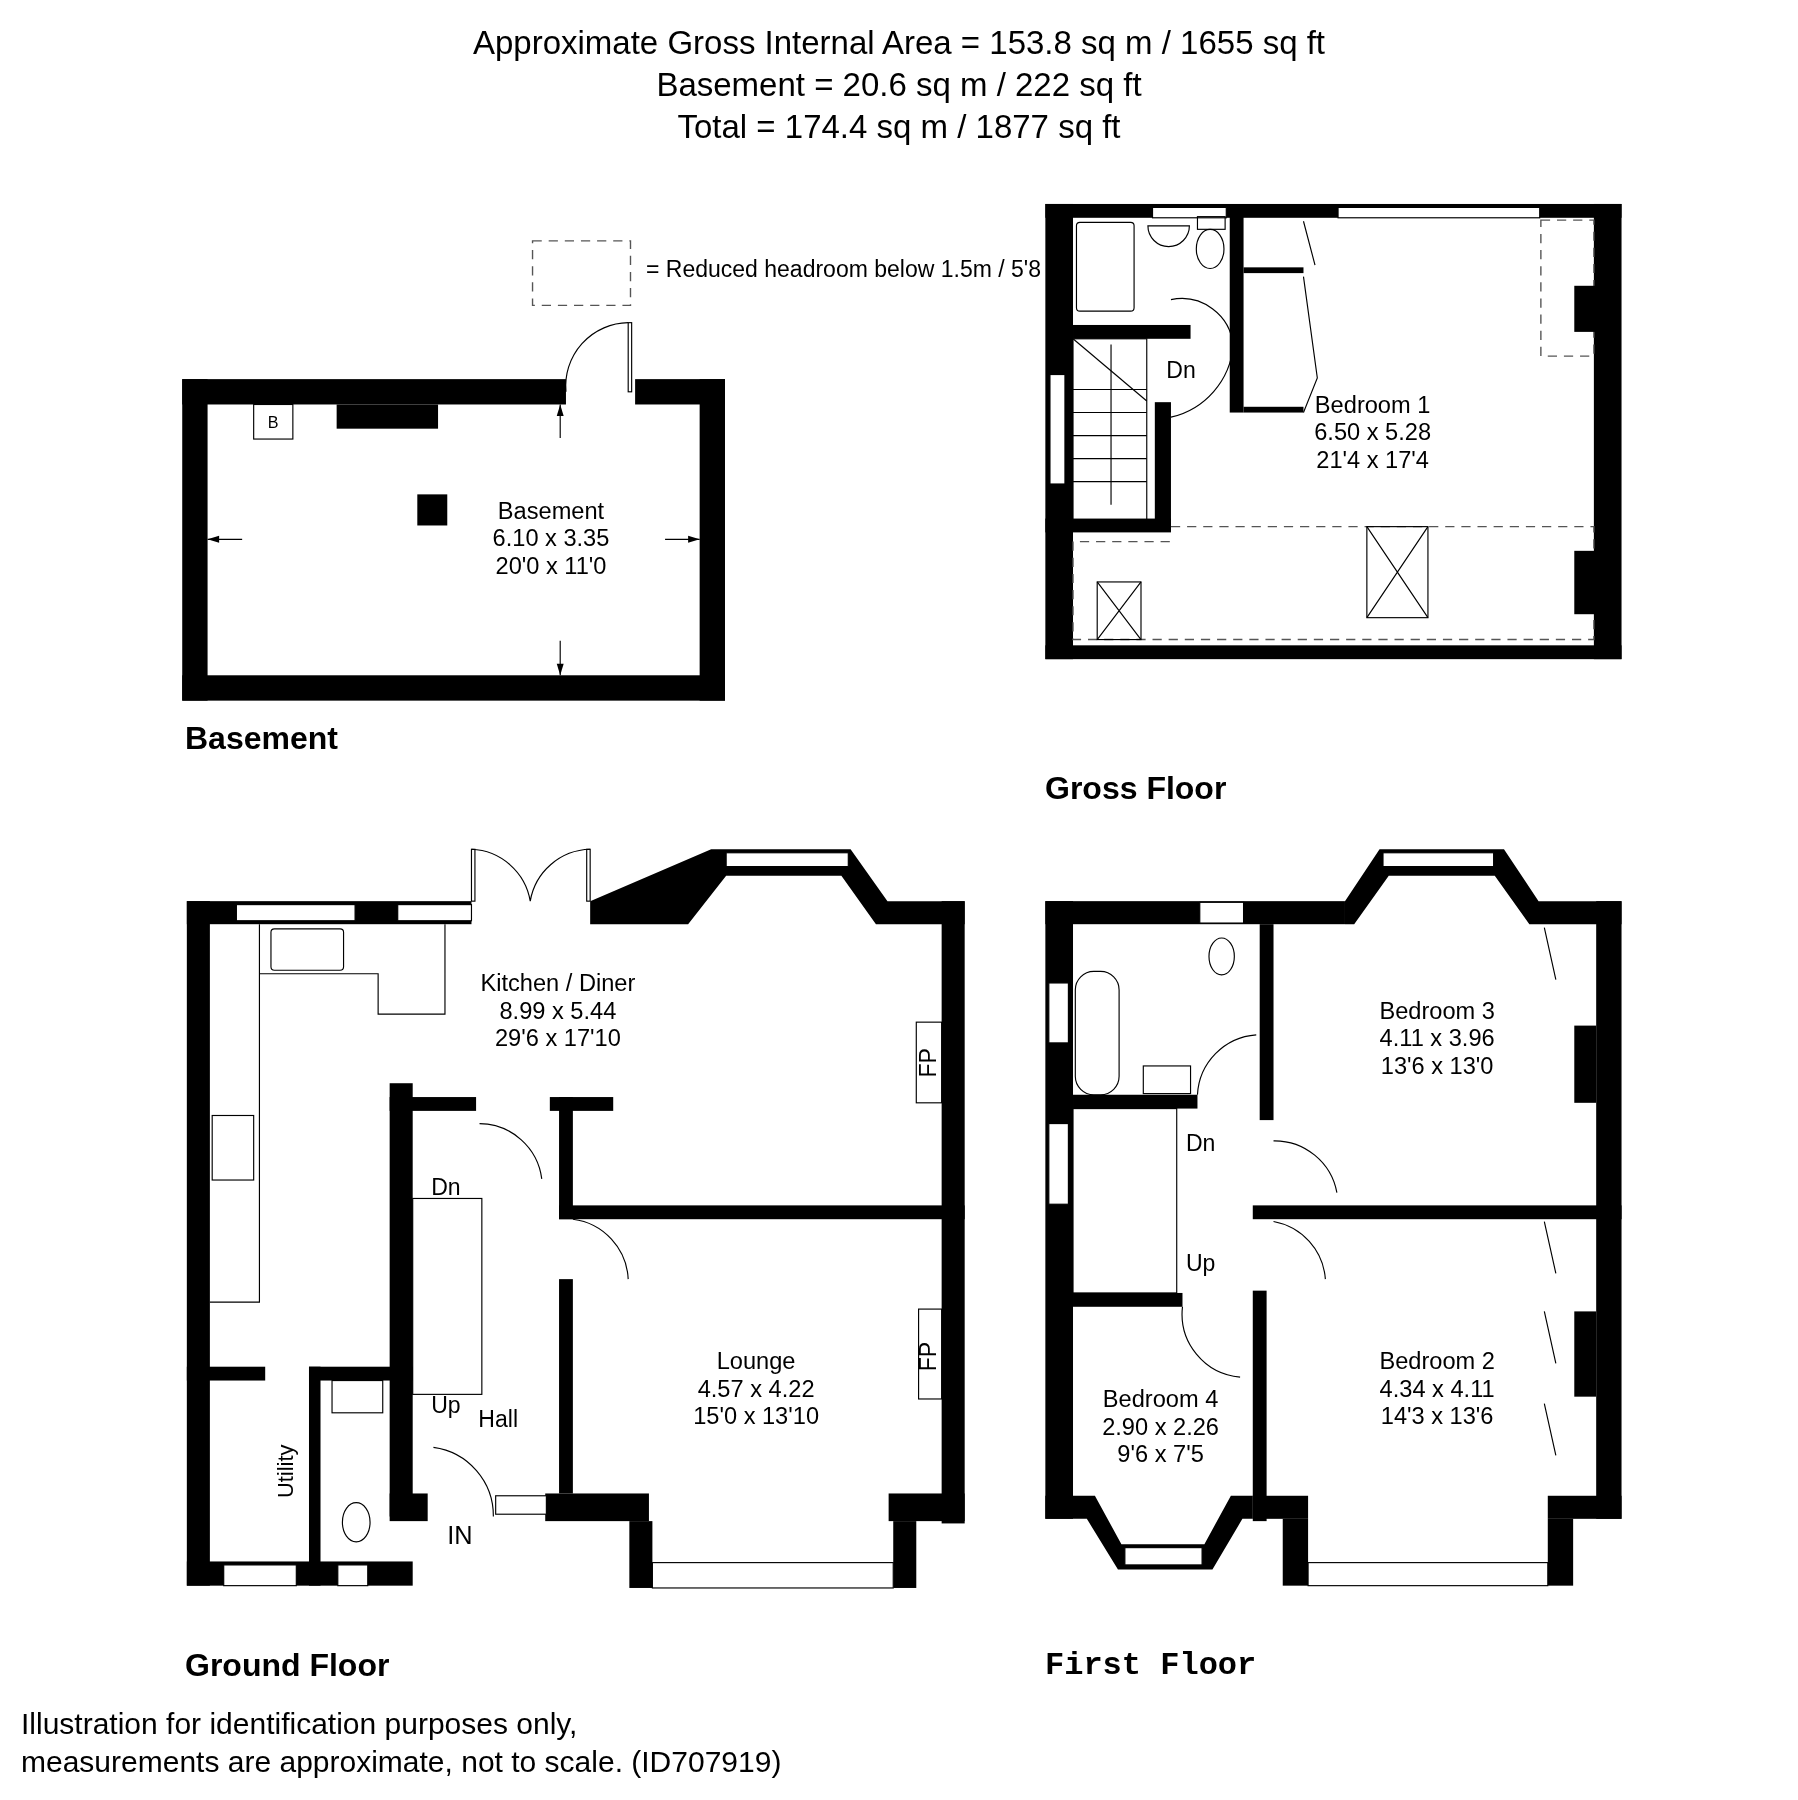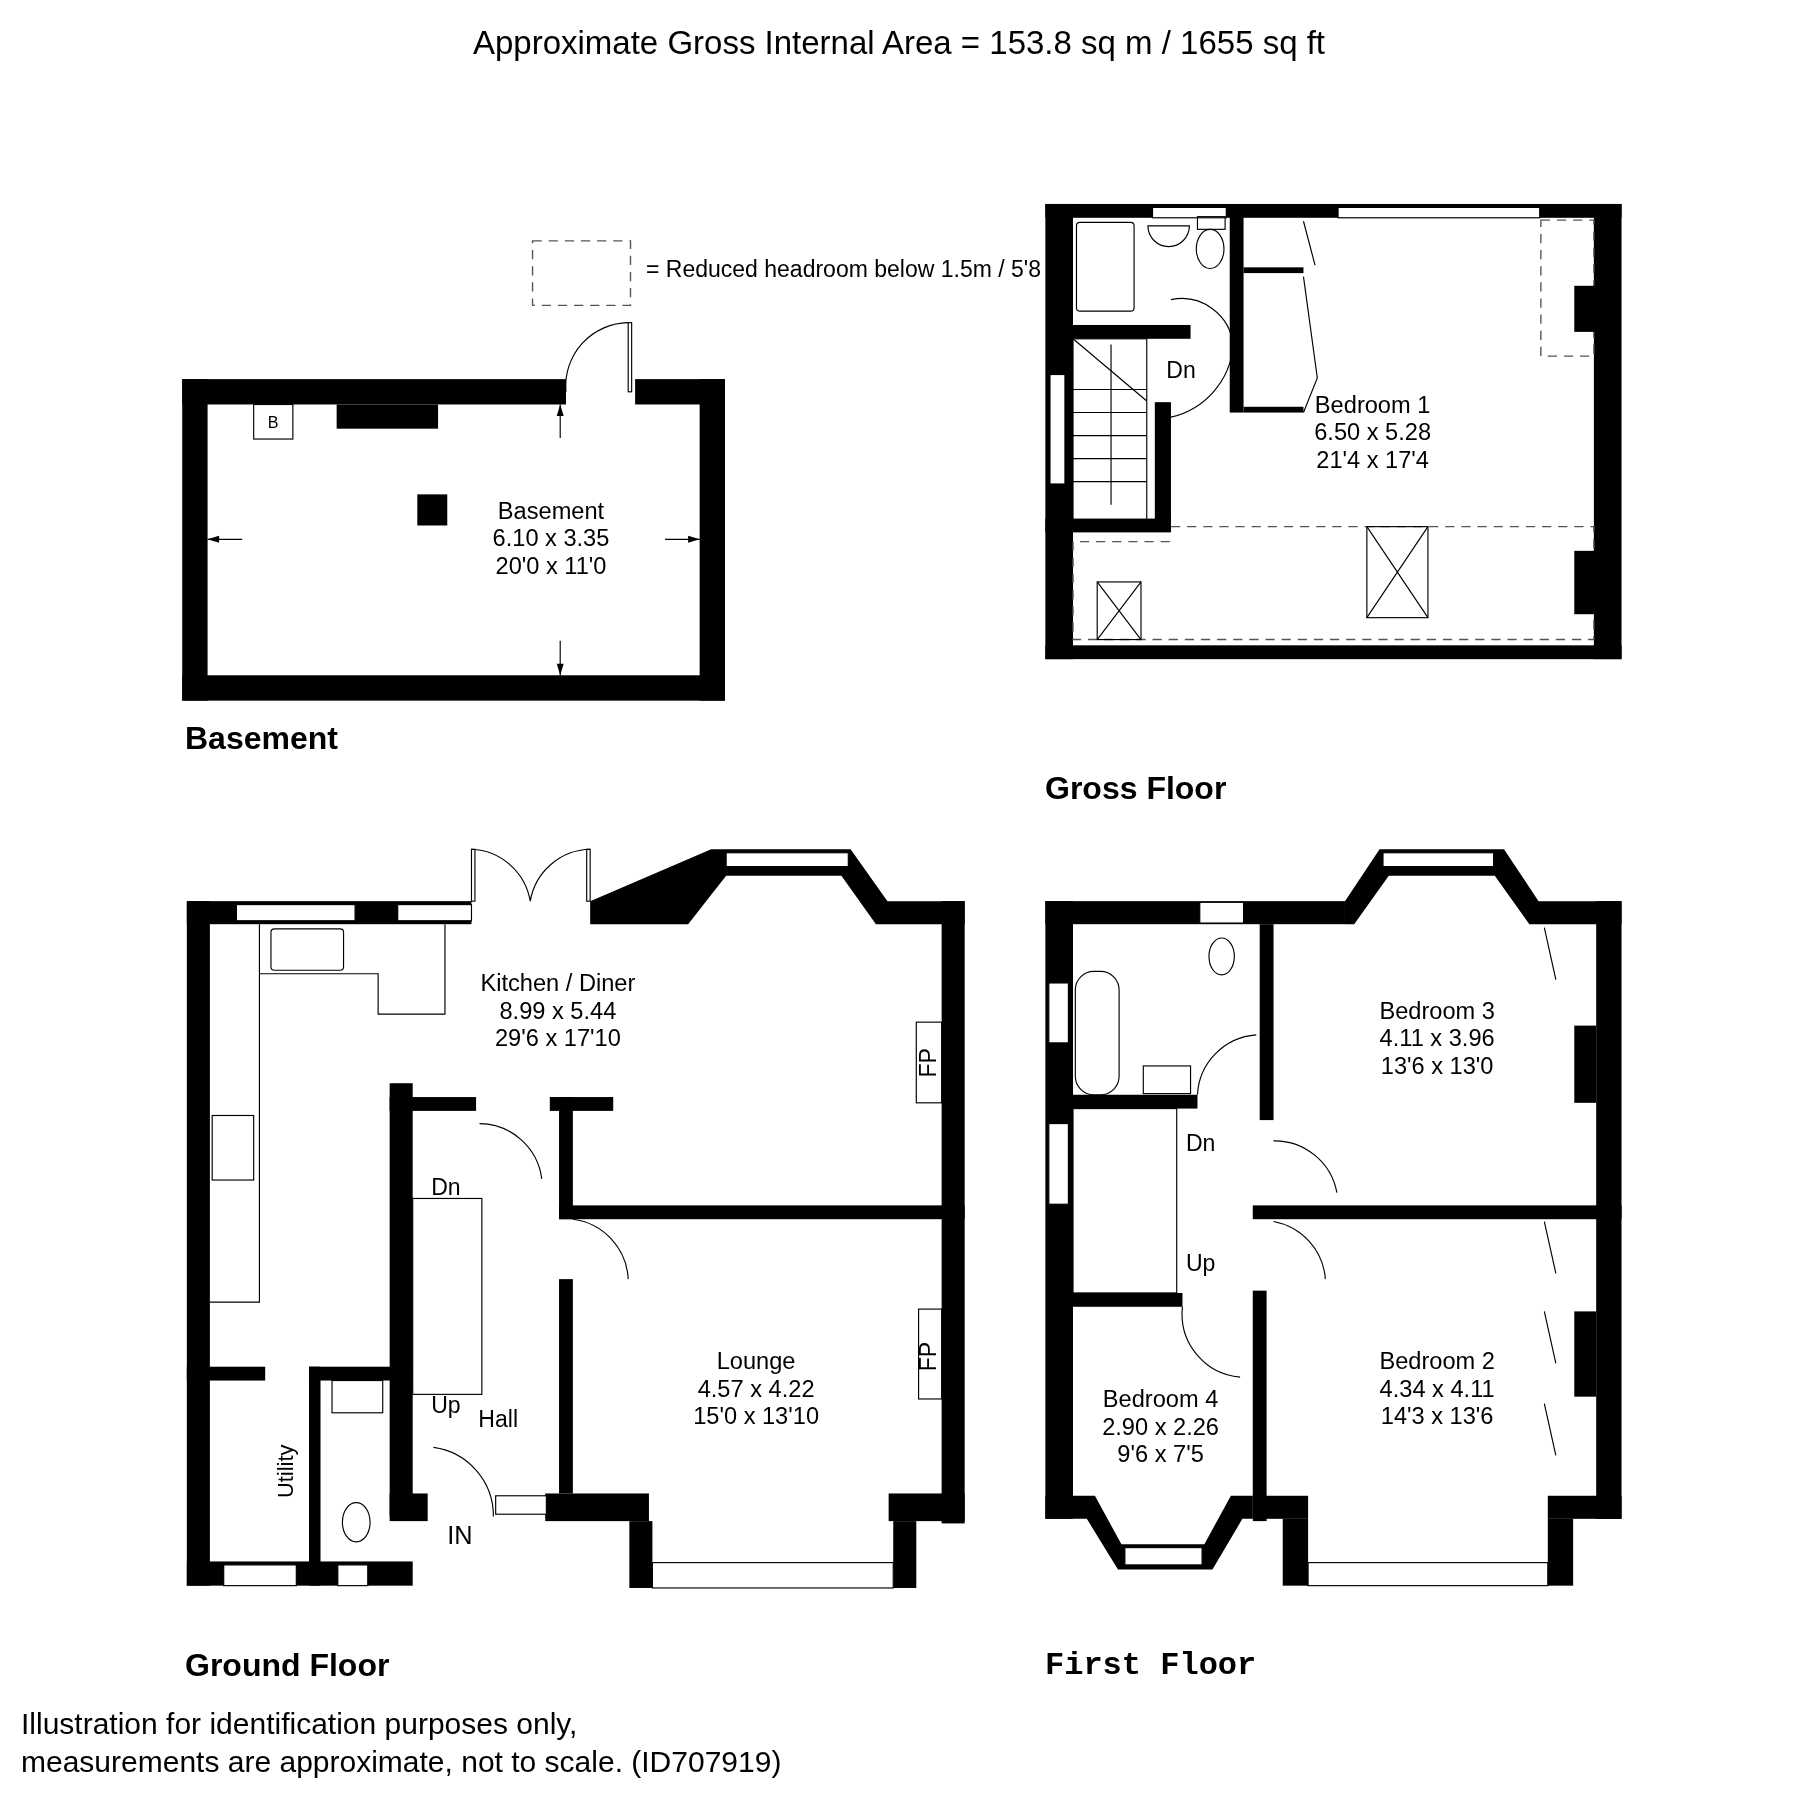--- a/index.html
+++ b/index.html
@@ -15,20 +15,22 @@
   .w { fill:#000; }
   .thin { fill:none; stroke:#000; stroke-width:1; }
   .win { fill:#fff; stroke:#000; stroke-width:1; }
   .dash { fill:none; stroke:#555; stroke-width:1.2; stroke-dasharray:8 6; }
 </style>
 </head>
 <body>
 
 <div class="header">
   <div>Approximate Gross Internal Area = 153.8 sq m / 1655 sq ft</div>
+  <div>Basement = 20.6 sq m / 222 sq ft</div>
+  <div>Total = 174.4 sq m / 1877 sq ft</div>
 </div>
 
 <svg class="plan" width="1798" height="1800" viewBox="0 0 1560 1562" xmlns="http://www.w3.org/2000/svg">
 
   <rect x="462" y="209" width="85" height="56" class="dash"></rect>
 
   <g>
     <rect class="w" x="158" y="329" width="333" height="22"></rect>
     <rect class="w" x="551" y="329" width="78" height="22"></rect>
     <rect class="w" x="158" y="329" width="22" height="279"></rect>

